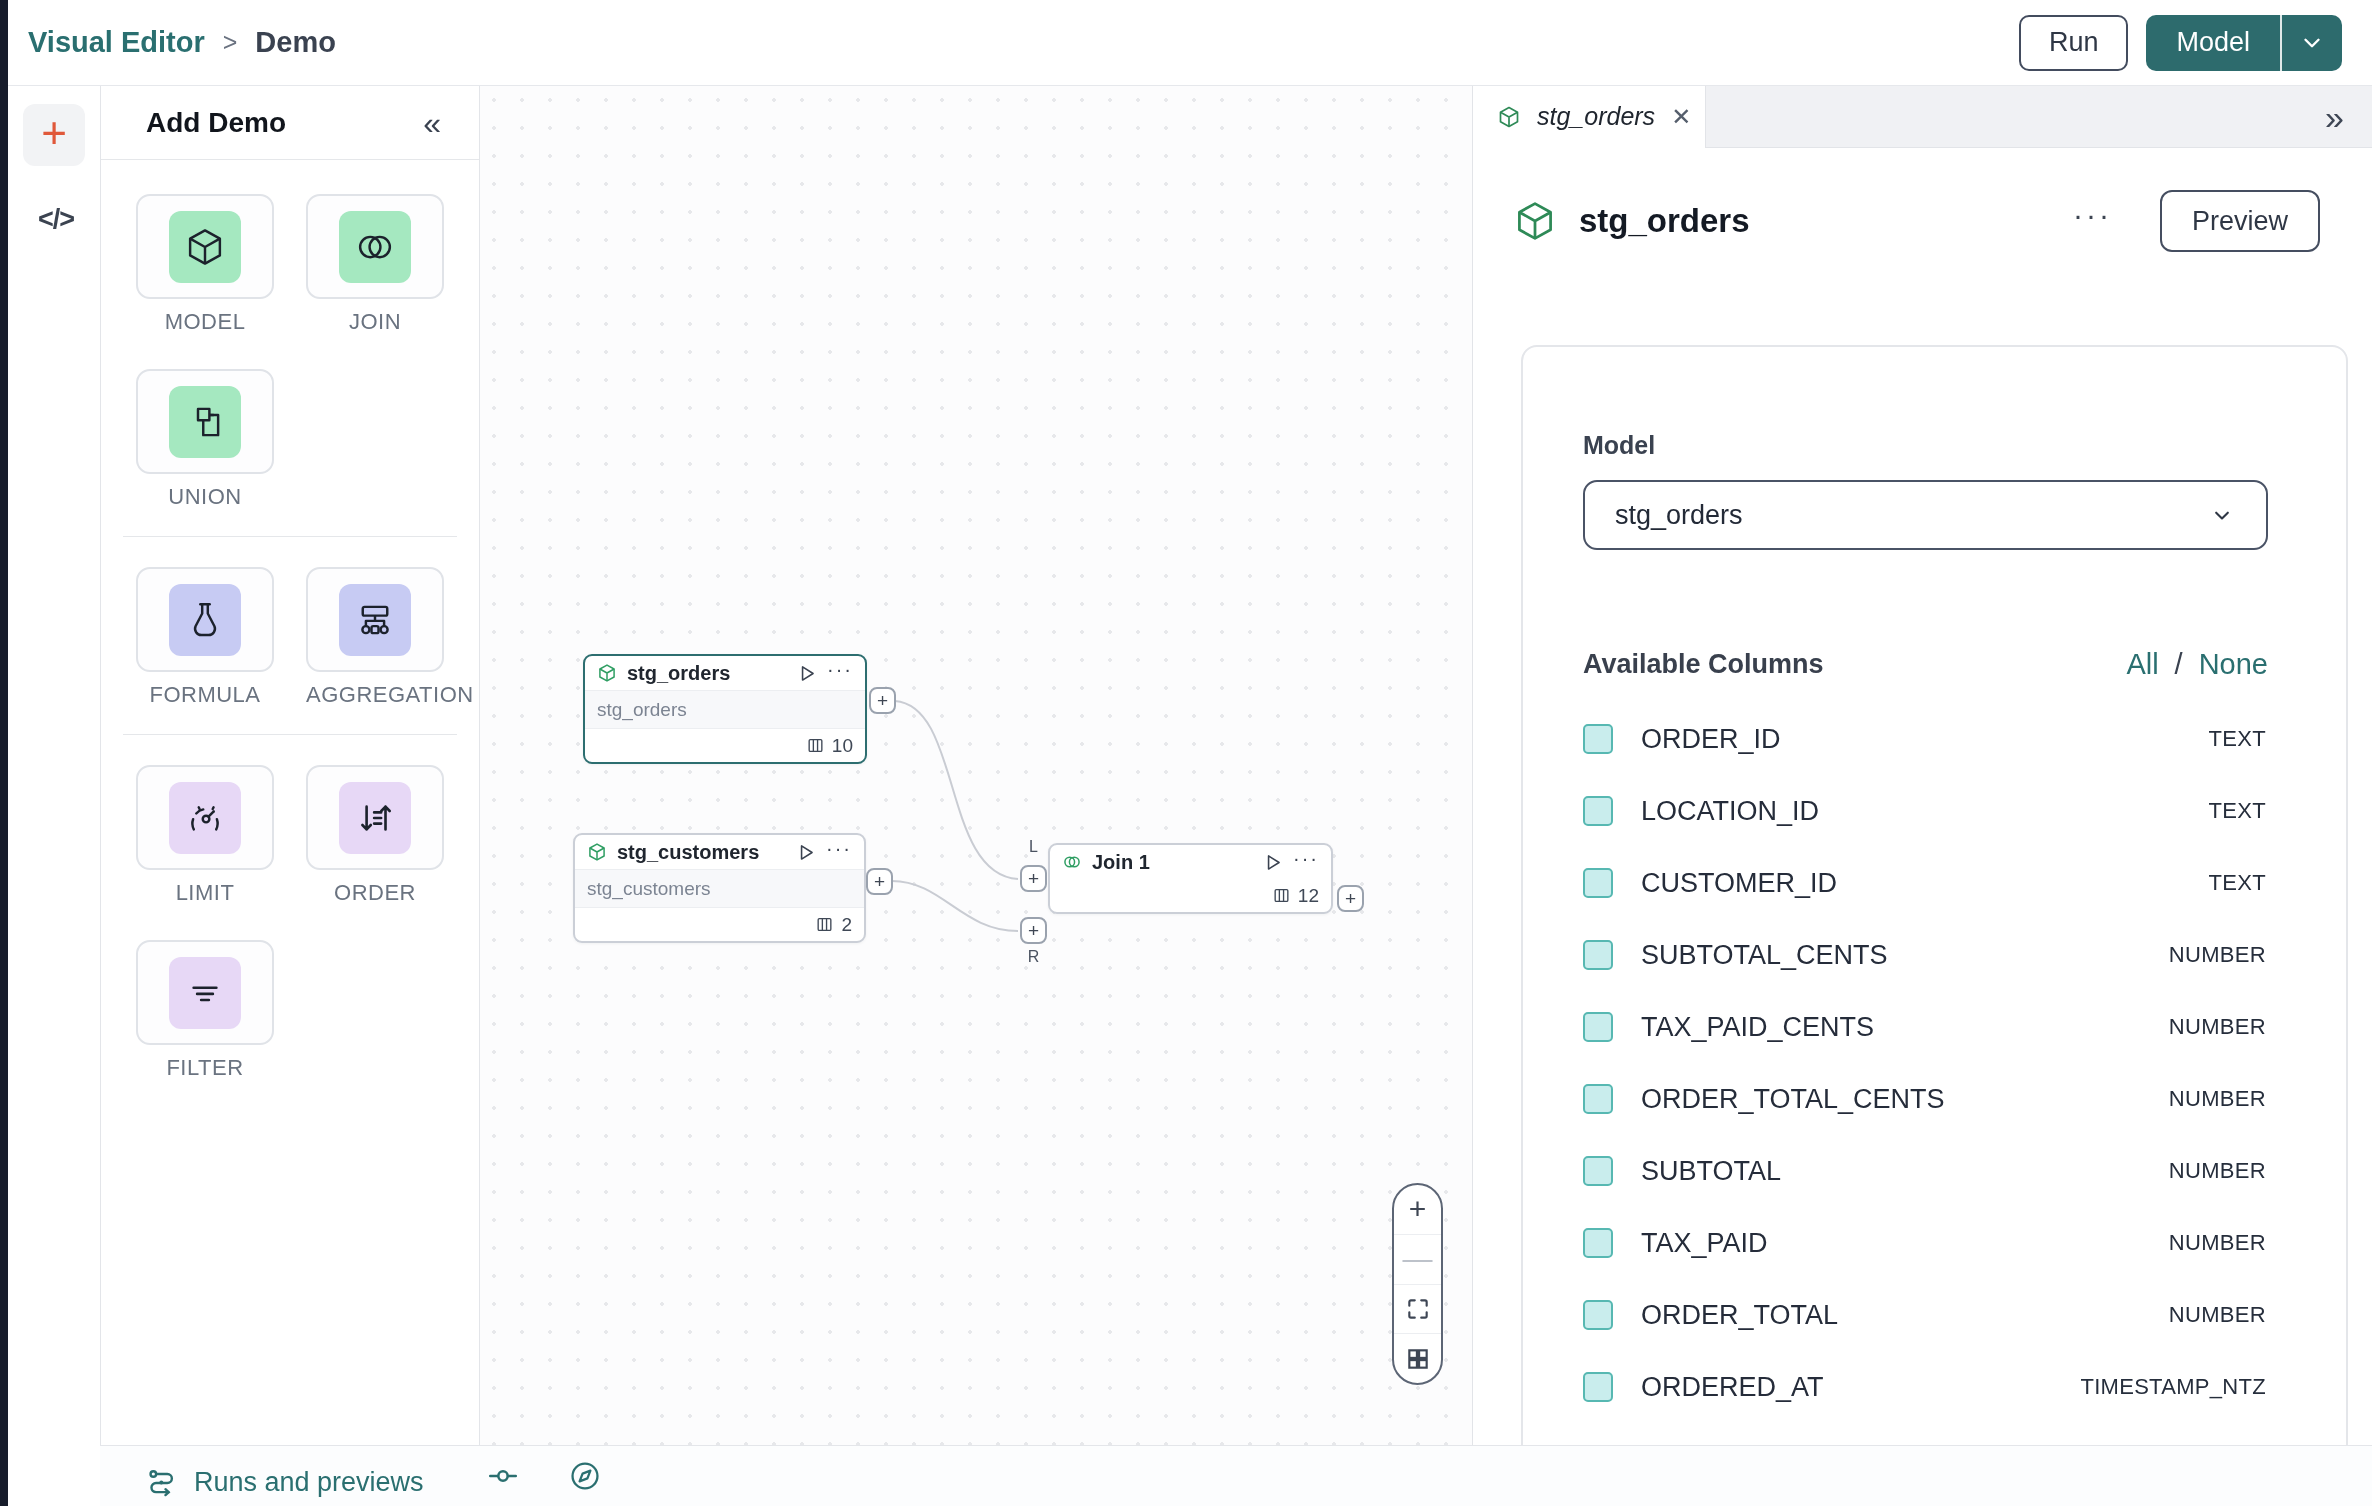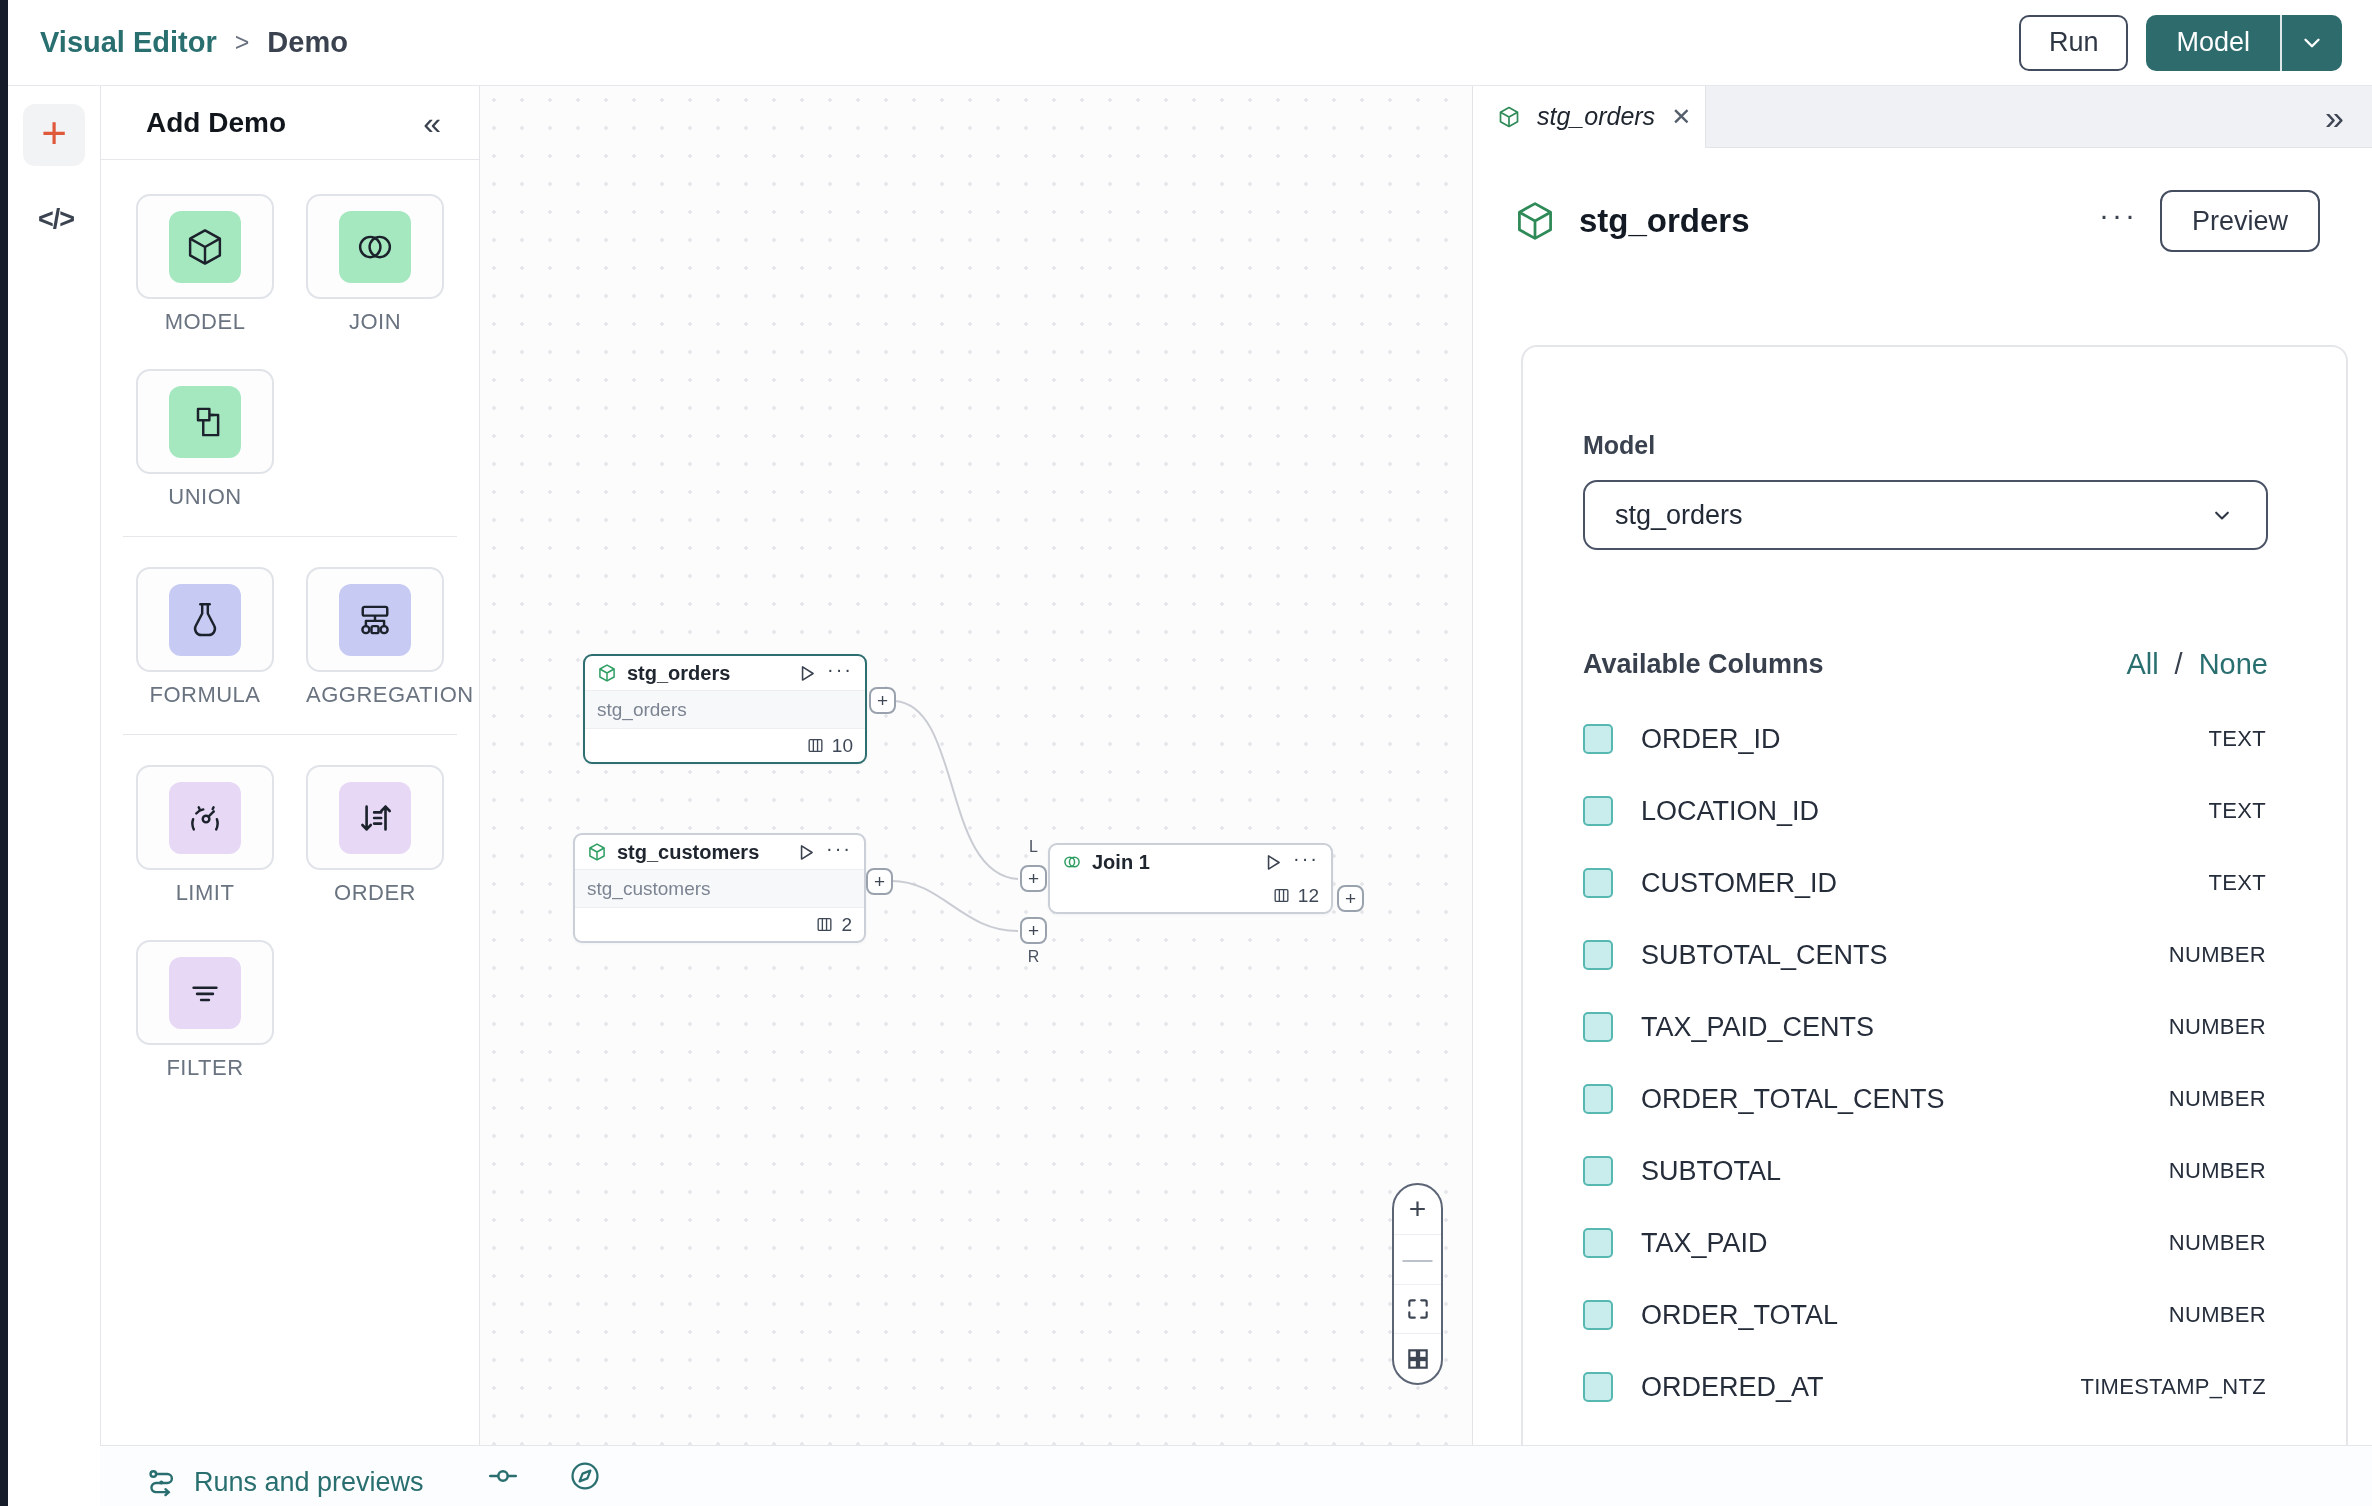--- a/index.html
+++ b/index.html
@@ -6,21 +6,21 @@
   html,body { width:2372px; height:1506px; }
   body { font-family:"Liberation Sans","DejaVu Sans",sans-serif; background:#fff; overflow:hidden; }
   #app { position:relative; width:2372px; height:1506px; background:#fff; }
 
   
   .dark-strip { position:absolute; left:0; top:0; width:8px; height:1506px; background:#171c2b; }
 
   
   .header { position:absolute; left:8px; top:0; right:0; height:86px; background:#fff;
             border-bottom:1px solid #e6e8ec; display:flex; align-items:center; justify-content:space-between;
-            padding:0 30px 0 32px; }
+            padding:0 30px 0 20px; }
   .breadcrumb { display:flex; align-items:center; gap:18px; }
   .bc-root { color:#2a6f70; font-weight:bold; font-size:29px; }
   .bc-sep  { color:#6a7280; font-size:25px; }
   .bc-cur  { color:#3a4250; font-weight:bold; font-size:29px; }
   .header-actions { display:flex; align-items:center; gap:18px; }
   .btn-run { height:56px; padding:0 28px; background:#fff; border:2px solid #434c5e; border-radius:10px;
              font-size:27px; color:#2f3745; display:flex; align-items:center; cursor:pointer; }
   .btn-commit-group { display:flex; height:56px; border-radius:10px; overflow:hidden; }
   .btn-commit { background:#2d6b6d; color:#fff; font-size:27px; padding:0 30px; display:flex; align-items:center; border:none; cursor:pointer; }
   .btn-commit-caret { background:#2d6b6d; width:62px; display:flex; align-items:center; justify-content:center;
@@ -90,21 +90,21 @@
   .rp-tab { width:233px; height:62px; background:#fff; border-right:1px solid #e2e4e8; display:flex;
             align-items:center; gap:16px; padding:0 24px; cursor:pointer; }
   .rp-tab-title { font-style:italic; font-size:25px; color:#20262f; flex:1; }
   .rp-tab-close { color:#555e6c; font-size:24px; cursor:pointer; }
   .rp-expand { margin-left:auto; padding-right:28px; color:#3e4654; font-size:34px; cursor:pointer; line-height:1; }
 
   .rp-body { position:relative; height:1358px; background:#fff; overflow:hidden; }
   .rp-title-row { display:flex; align-items:center; gap:22px; padding:42px 52px 0 40px; }
   .rp-title { font-size:33px; font-weight:bold; color:#141a24; flex:1; }
   .rp-menu { color:#3c4452; font-size:30px; letter-spacing:3px; cursor:pointer; padding-bottom:12px; }
-  .btn-preview { height:62px; padding:0 30px; background:#fff; border:2px solid #454e60;
+  .btn-preview { margin-left:26px; height:62px; padding:0 30px; background:#fff; border:2px solid #454e60;
                  border-radius:12px; font-size:27px; color:#2f3745; display:flex; align-items:center; cursor:pointer; }
 
   .rp-card { position:absolute; left:48px; right:24px; top:197px; height:1180px; border:2px solid #e4e6ea;
              border-radius:16px; background:#fff; padding:84px 78px 0 60px; }
   .model-label { font-size:25px; font-weight:bold; color:#3a4250; margin-bottom:20px; }
   .model-select { height:70px; border:2px solid #4a5366; border-radius:14px; display:flex; align-items:center;
                   justify-content:space-between; padding:0 30px; cursor:pointer; }
   .model-value { font-size:27px; color:#232a37; }
 
   .cols-head { margin-top:98px; display:flex; align-items:center; }

